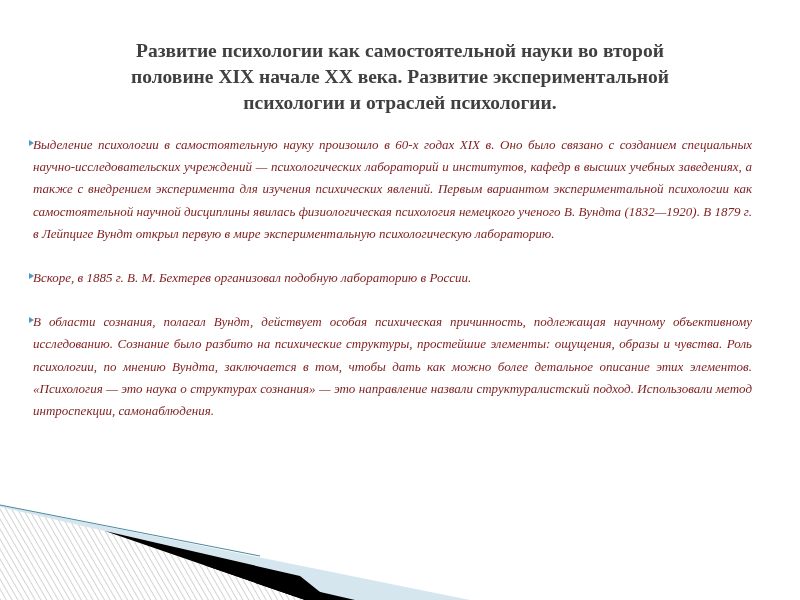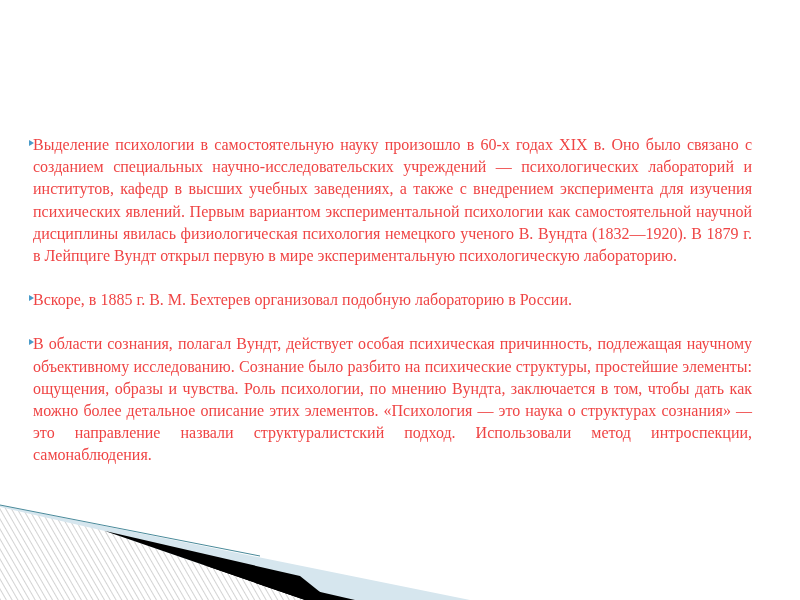--- a/index.html
+++ b/index.html
@@ -28,23 +28,24 @@
       line-height: 26px;
       color: #404040;
     }
     .title span { display: block; }
     .body {
       position: absolute;
       left: 33px;
       top: 134px;
       width: 719px;
       font-family: "Liberation Serif", "DejaVu Serif", serif;
-      font-size: 16px;
+      font-size: 13px;
       line-height: 22.2px;
-      color: #ef4444;
+      color: #7f1d1d;
+      font-style: italic;
     }
     .para {
       position: relative;
       text-align: justify;
       margin: 0 0 22px 0;
     }
     .para.p2 { }
     .bullet {
       position: absolute;
       left: -4px;
@@ -80,20 +81,25 @@
     <polygon points="0,505 470,600 330,600 0,522" fill="#d6e6ee"></polygon>
 
     <polygon points="0,518 355,600 300,600 0,528" fill="#000000"></polygon>
 
     <line x1="0" y1="505" x2="260" y2="556" stroke="#4a8a9a" stroke-width="1"></line>
 
     <polygon points="0,507 105,531 305,600 0,600" fill="url(#hatch)"></polygon>
     <polygon points="105,531 300,576 330,600 305,600" fill="#000000"></polygon>
   </svg>
 
+  <div class="title">
+    <span>Развитие психологии как самостоятельной науки во второй</span>
+    <span>половине XIX начале XX века. Развитие экспериментальной</span>
+    <span>психологии и отраслей психологии.</span>
+  </div>
 
   <div class="body">
     <p class="para p1">
       <span class="bullet"></span>
       <span>Выделение психологии в самостоятельную науку произошло в 60-х годах XIX в. Оно было связано с созданием специальных научно-исследовательских учреждений — психологических лабораторий и институтов, кафедр в высших учебных заведениях, а также с внедрением эксперимента для изучения психических явлений. Первым вариантом экспериментальной психологии как самостоятельной научной дисциплины явилась физиологическая психология немецкого ученого В. Вундта (1832—1920). В 1879 г. в Лейпциге Вундт открыл первую в мире экспериментальную психологическую лабораторию.</span>
     </p>
     <p class="para p2">
       <span class="bullet"></span>
       <span>Вскоре, в 1885 г. В. М. Бехтерев организовал подобную лабораторию в России.</span>
     </p>

